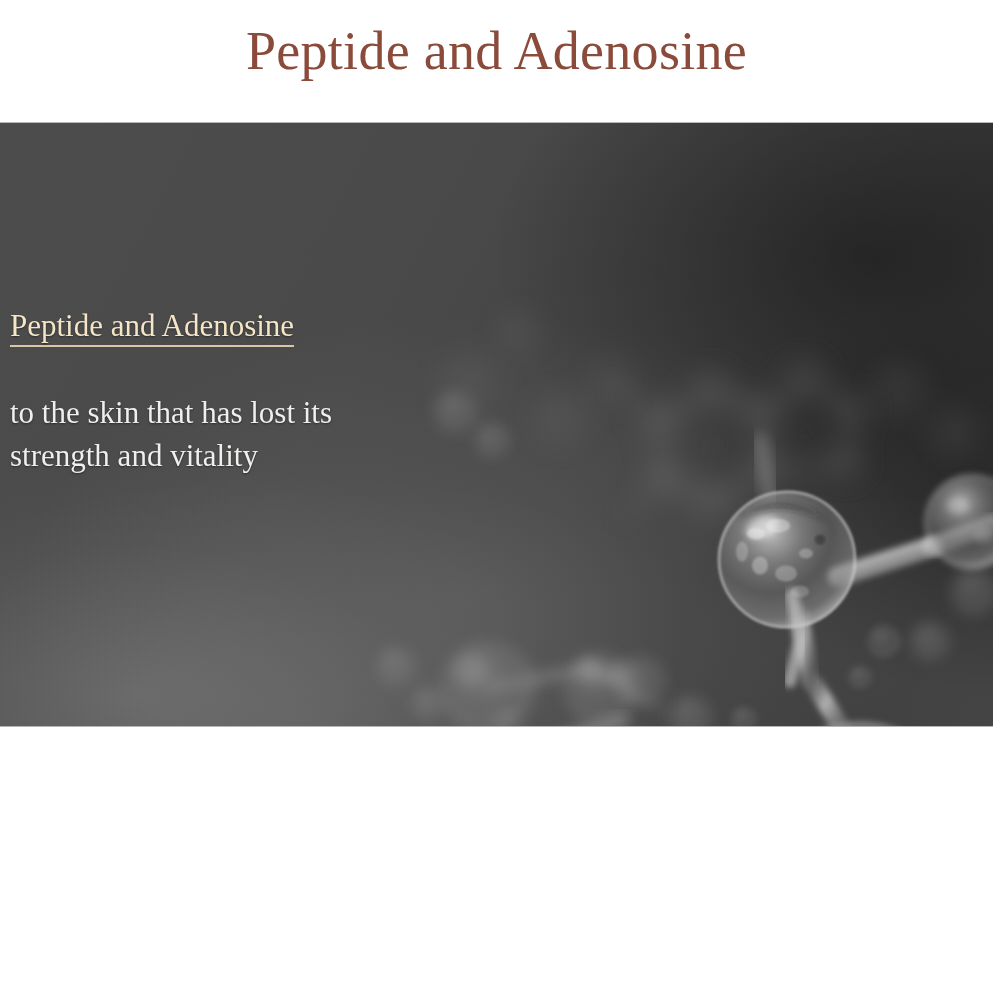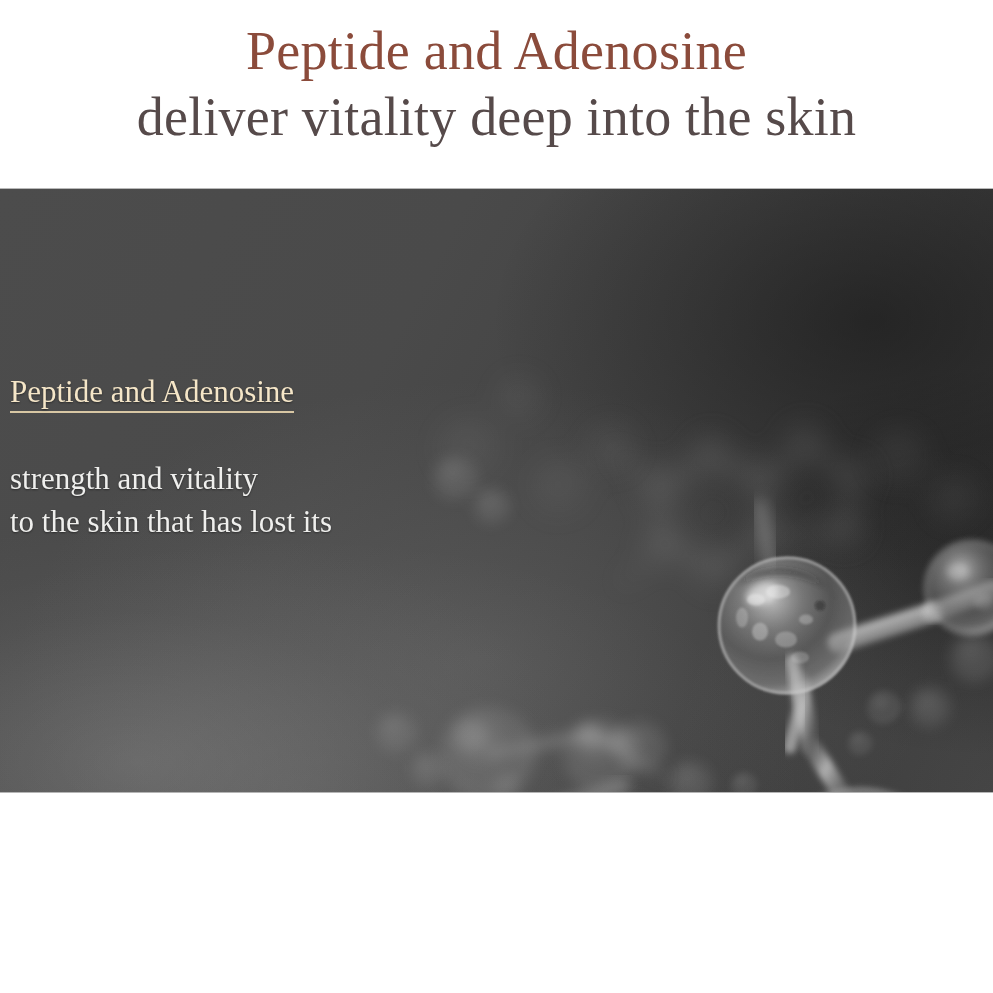--- a/index.html
+++ b/index.html
@@ -121,21 +121,20 @@
     width: 993px;
     height: 146px;
     background: #ffffff;
   }
 </style>
 </head>
 <body>
 
 <div class="heading-block">
   <span class="heading-line-1">Peptide and Adenosine</span>
-  <span class="heading-line-2">deliver vitality deep into the skin</span>
 </div>
 
 <div class="image-panel">
 
   <div class="panel-bg"></div>
 
   <svg class="molecule-svg" viewBox="0 0 993 605" preserveAspectRatio="none">
     <defs>
 
       <filter id="blurHeavy" x="-60%" y="-60%" width="220%" height="220%">
@@ -326,20 +325,20 @@
 
   <div class="panel-haze"></div>
 
   <div class="panel-copy">
 
     <p class="copy-para">
       <span class="copy-line"><span class="hl">Peptide and Adenosine </span></span>
     </p>
 
     <p class="copy-para second">
+      <span class="copy-line">to the skin that has lost its</span>
       <span class="copy-line">strength and vitality</span>
-      <span class="copy-line">to the skin that has lost its</span>
     </p>
 
   </div>
 </div>
 
 <div class="footer-space"></div>
 
 </body></html>

